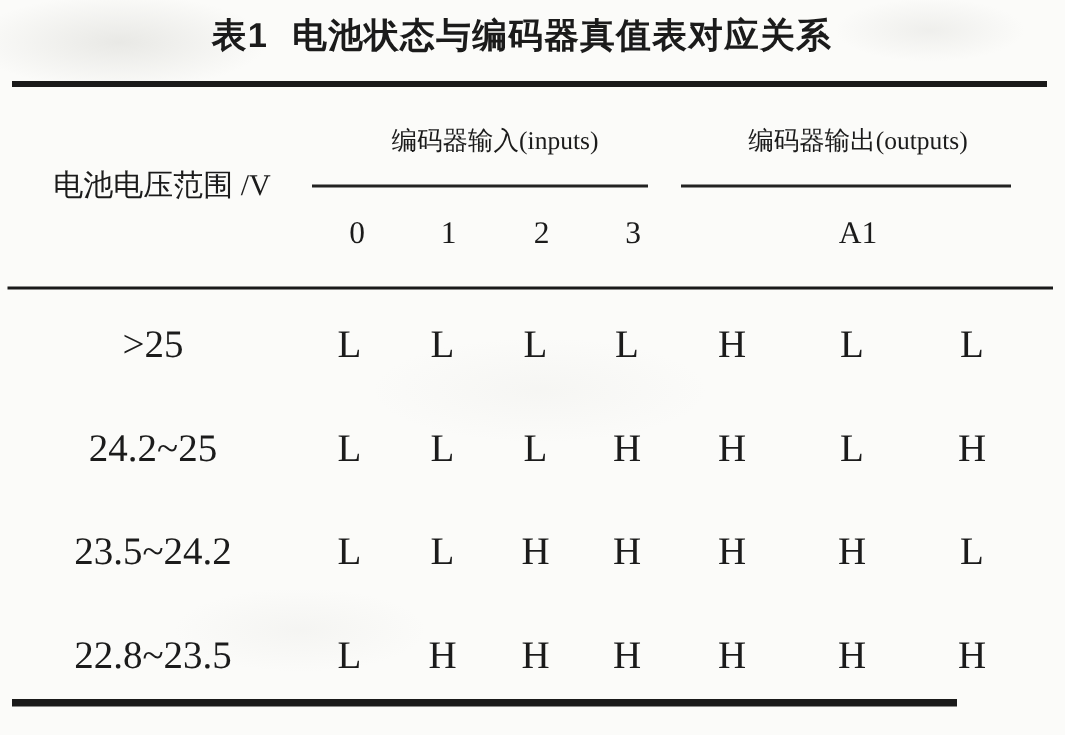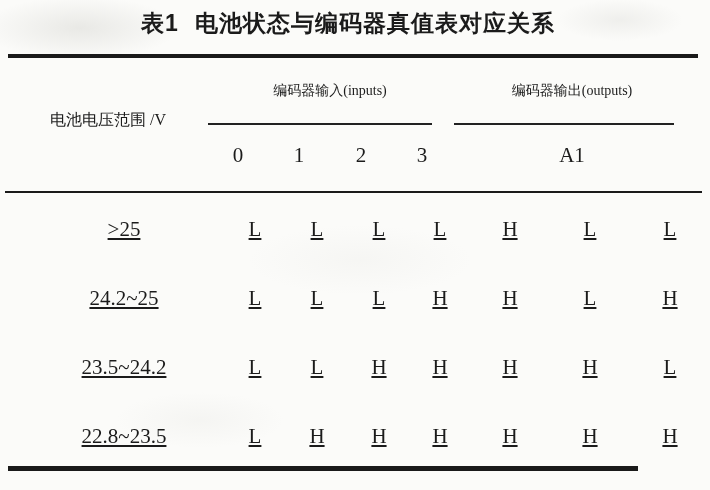--- a/index.html
+++ b/index.html
@@ -44,54 +44,53 @@
   .rule-mid    { left: 5px;  top: 191px; width: 697px; height: 2px; }
   .rule-bottom { left: 8px;  top: 466px; width: 630px; height: 5px; }
   .uline-inputs  { left: 208px; top: 123px; width: 224px; height: 2px; background:#222; }
   .uline-outputs { left: 454px; top: 123px; width: 220px; height: 2px; background:#222; }
 
   
   .row-header {
     position: absolute;
     left: 8px; top: 110px; width: 200px;
     text-align: center;
-    font-size: 16px;
+    font-size: 20px;
     white-space: nowrap;
   }
   .group-label {
     position: absolute;
     top: 82px;
     text-align: center;
-    font-size: 14px;
+    font-size: 17px;
     white-space: nowrap;
   }
   .group-inputs  { left: 208px; width: 244px; }
   .group-outputs { left: 452px; width: 240px; }
 
   .subcol {
     position: absolute;
     top: 143px;
     width: 60px;
     text-align: center;
     font-size: 21px;
   }
   .sc0 { left: 208px; } .sc1 { left: 269px; } .sc2 { left: 331px; } .sc3 { left: 392px; }
   .sc4 { left: 462px; } .sc5 { left: 542px; } .sc6 { left: 622px; }
 
   
   .tbody {
     position: absolute;
-    left: 24px; top: 195px;
+    left: 2px; top: 195px;
     display: grid;
     grid-template-columns: 200px 62px 62px 62px 60px 80px 80px 80px;
     grid-auto-rows: 69px;
     align-items: center;
     justify-items: center;
-    font-size: 21px;
-    text-decoration: underline;
+    font-size: 26px;
   }
   .cell { text-align: center; white-space: nowrap; }
 </style>
 </head>
 <body>
 
 <main class="page">
 
   <div class="title">
     <span class="title-no">表1</span><span>电池状态与编码器真值表对应关系</span>

